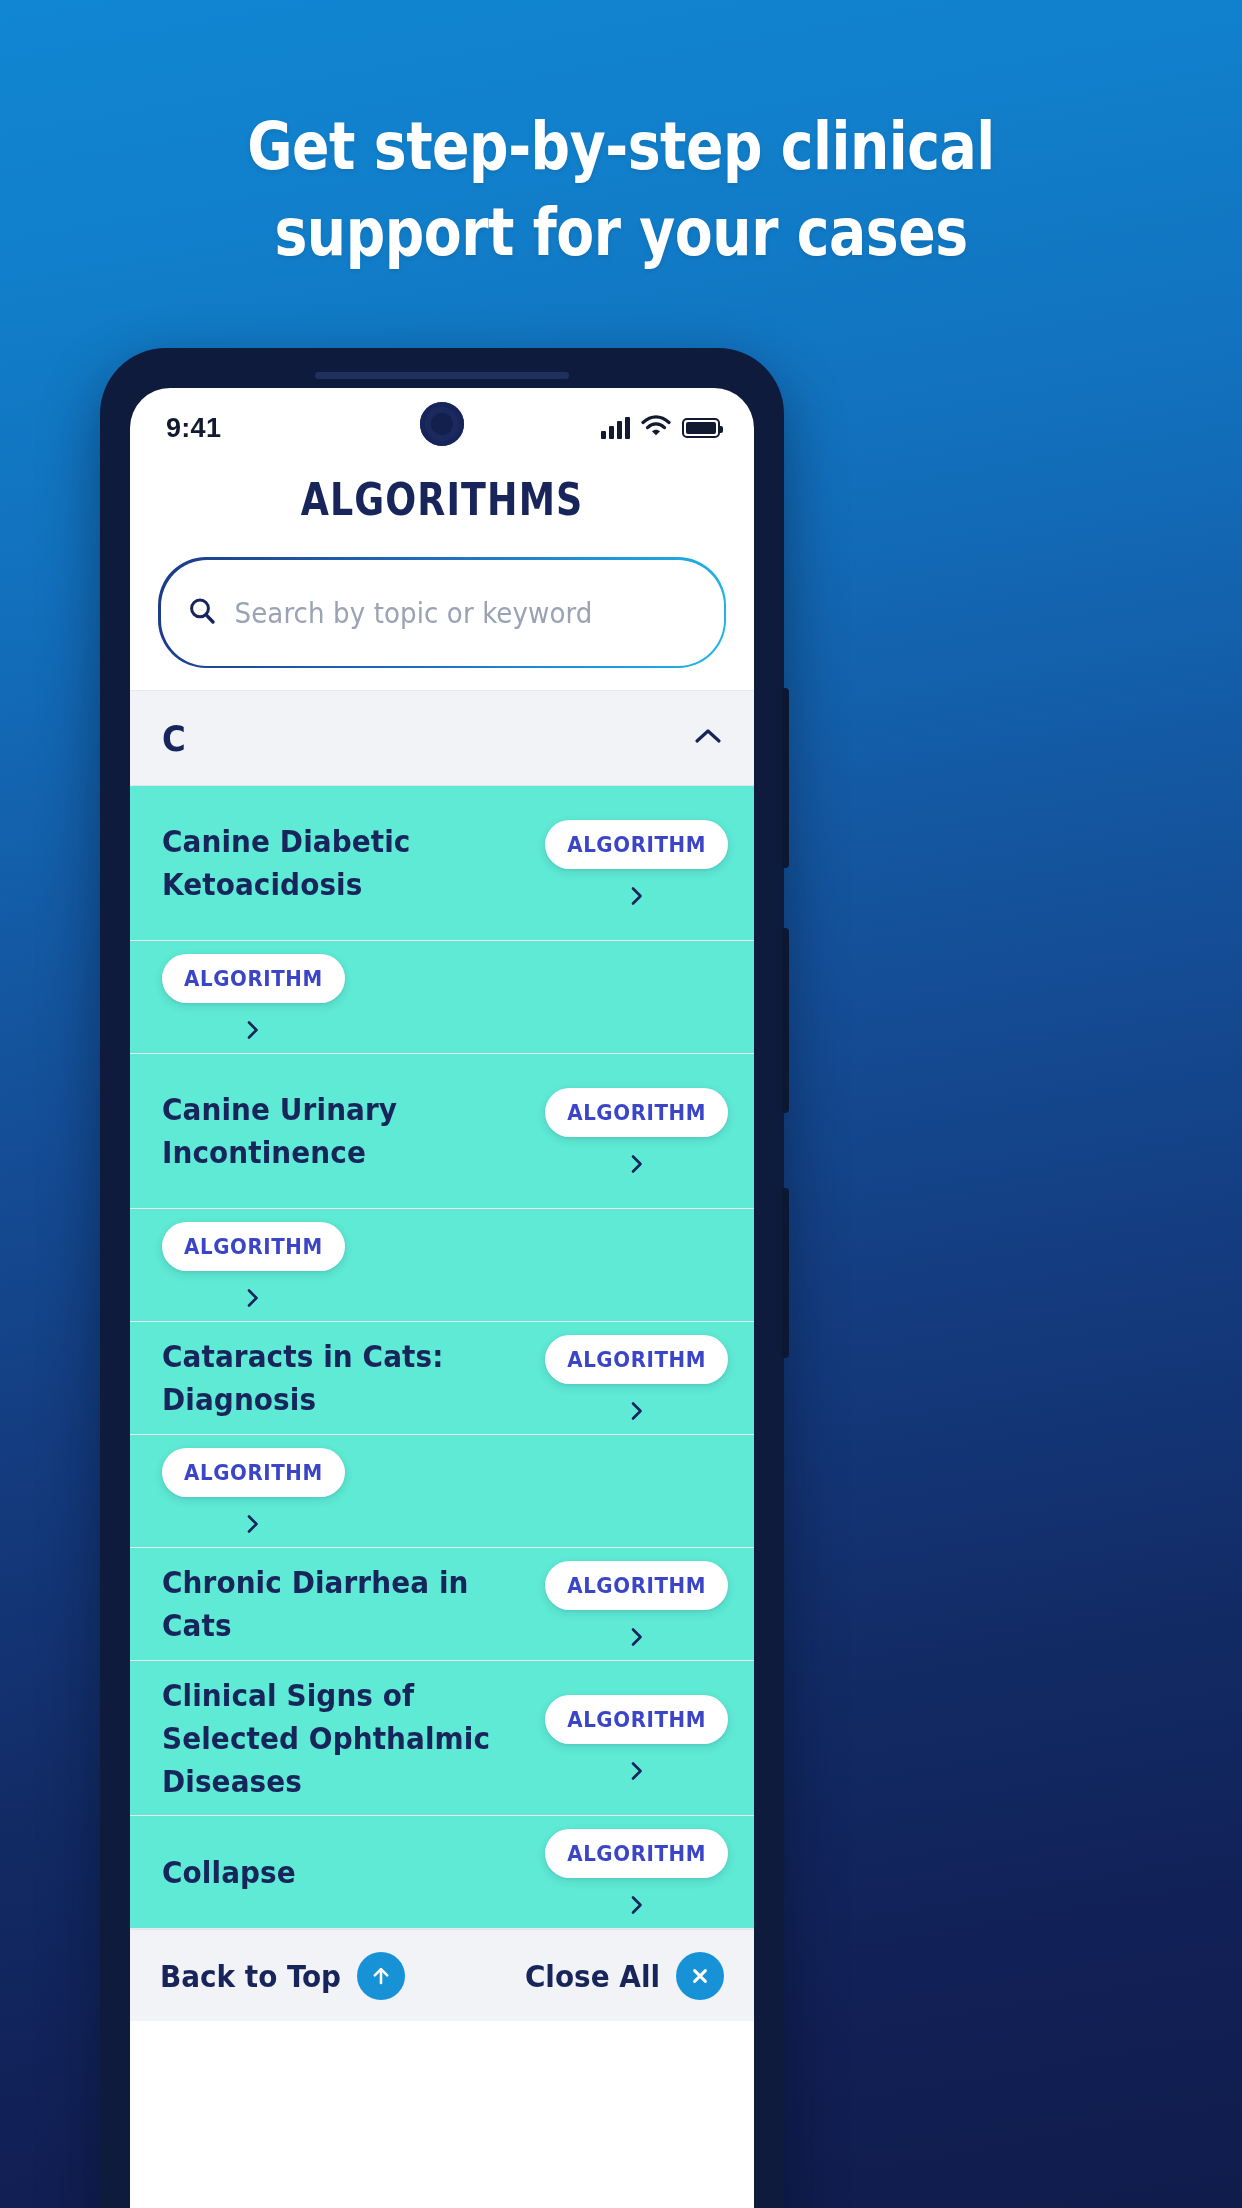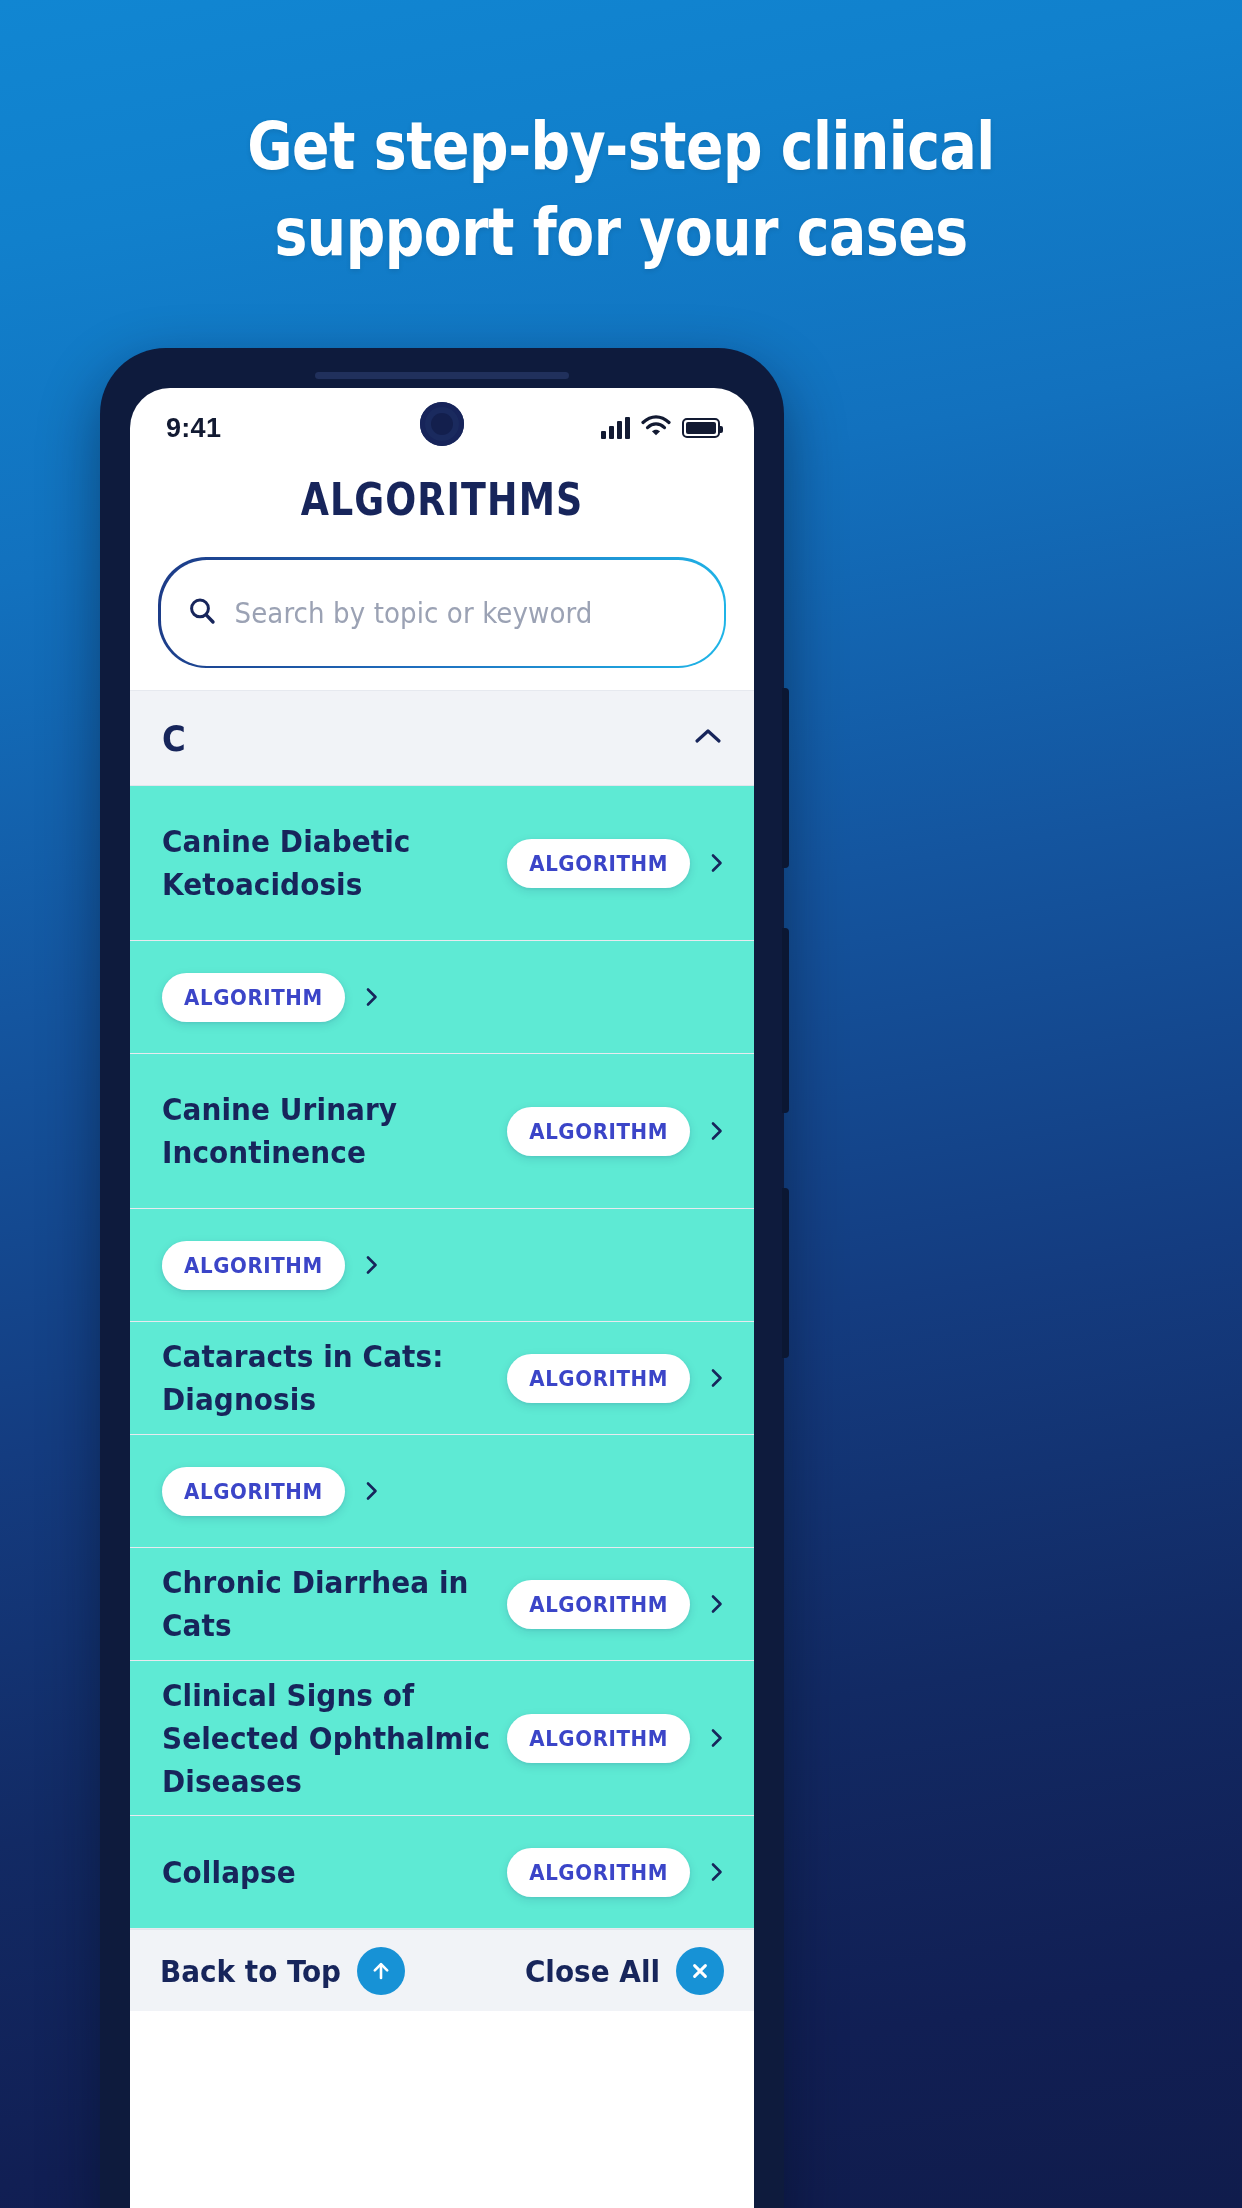--- a/index.html
+++ b/index.html
@@ -218,40 +218,40 @@
   .row.tall { min-height: 155px; }
   .row-title {
     font-family: "DejaVu Sans Condensed", "Liberation Sans Narrow", "Liberation Sans", sans-serif;
     font-weight: bold;
     font-size: 31px;
     line-height: 43px;
     color: #17255b;
     max-width: 370px;
     letter-spacing: 0.1px;
   }
-  .row-right { display: flex; align-items: center; gap: 16px; flex-shrink: 0; }
+  .row-right { display: flex; align-items: center; gap: 16px; flex-shrink: 0; flex-direction: column; }
   .badge {
     background: #ffffff;
     color: #3b45c8;
     font-family: "DejaVu Sans Condensed", "Liberation Sans Narrow", "Liberation Sans", sans-serif;
     font-weight: bold;
     font-size: 22px;
     letter-spacing: 0.6px;
     padding: 12px 22px;
     border-radius: 30px;
     box-shadow: 0 3px 10px rgba(23,37,91,0.13), 0 1px 3px rgba(23,37,91,0.08);
     white-space: nowrap;
   }
   .chev-right { width: 22px; height: 22px; display: block; }
 
   
   .bottom-bar {
     background: #f1f3f7;
     border-top: 1px solid #e2e5ec;
-    height: 82px;
+    height: 92px;
     display: flex;
     align-items: center;
     justify-content: space-between;
     padding: 0 30px;
   }
   .bb-group { display: flex; align-items: center; gap: 16px; }
   .bb-label {
     font-family: "DejaVu Sans Condensed", "Liberation Sans Narrow", "Liberation Sans", sans-serif;
     font-weight: bold;
     font-size: 31px;

